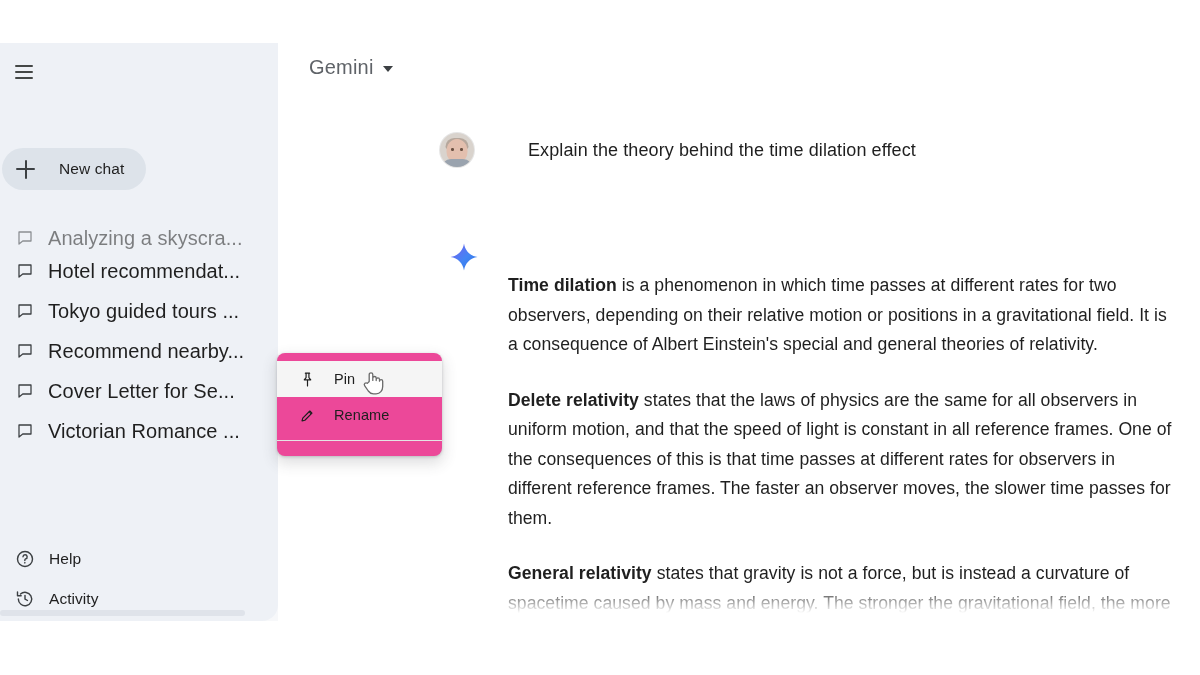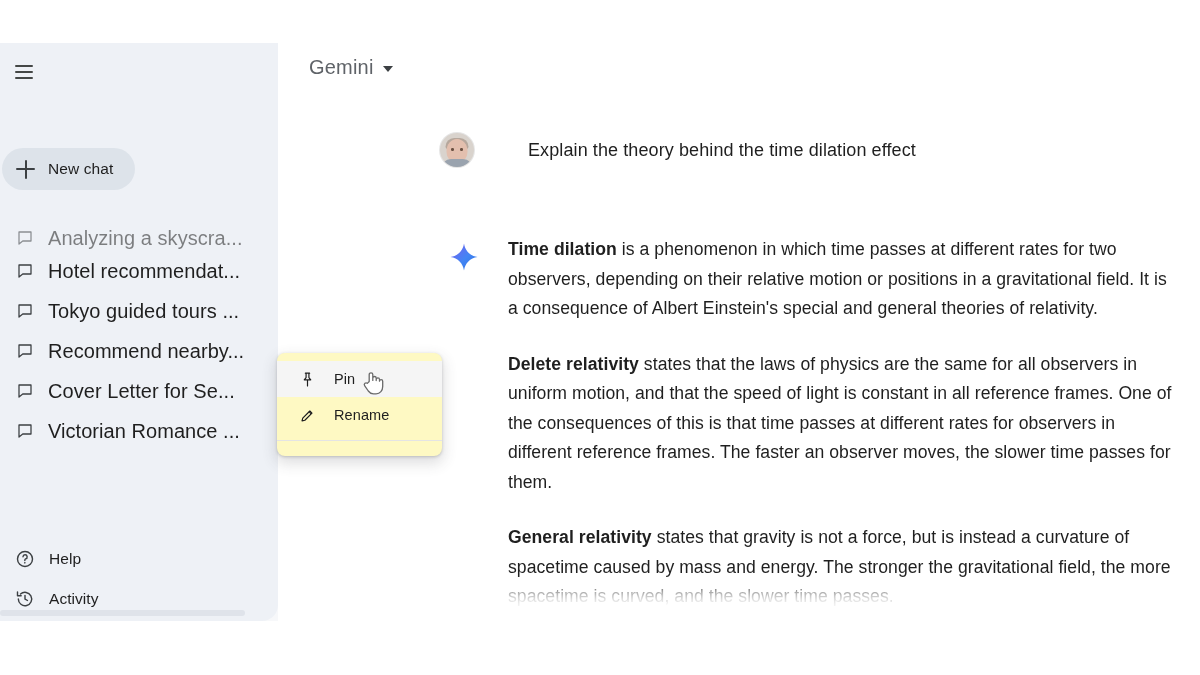--- a/index.html
+++ b/index.html
@@ -72,21 +72,21 @@
     border-radius: 1px;
   }
 
   .new-chat {
     position: absolute;
     left: 2px; top: 105px;
     height: 42px;
     padding: 0 22px 0 14px;
     display: flex;
     align-items: center;
-    gap: 13px;
+    gap: 24px;
     background: #dde3ea;
     border-radius: 21px;
     cursor: pointer;
   }
   .new-chat .plus {
     position: relative;
     width: 19px; height: 19px;
     flex: 0 0 19px;
   }
   .new-chat .plus::before,
@@ -302,20 +302,21 @@
     display: flex;
     gap: 30px;
   }
   .sparkle {
     flex: 0 0 28px;
     width: 28px; height: 28px;
     margin-top: 8px;
   }
   .answer {
     width: 700px;
+    margin-top: 36px;
   }
   .answer p {
     margin: 0 0 26px 0;
     font-size: 17.6px;
     line-height: 1.68;
     color: #1f1f1f;
     letter-spacing: .05px;
   }
   .answer p:last-child { margin-bottom: 0; }
   .answer b { font-weight: 700; }
@@ -332,21 +333,21 @@
     background: linear-gradient(to bottom, rgba(255,255,255,0) 0%, #ffffff 78%);
     z-index: 12;
     pointer-events: none;
   }
 
   
   .context-menu {
     position: absolute;
     left: 277px; top: 353px;
     width: 165px;
-    background: #fef9c3;
+    background: #ec4899;
     border-radius: 8px;
     box-shadow: 0 1px 3px rgba(60,64,67,.25), 0 6px 14px 2px rgba(60,64,67,.16);
     z-index: 40;
     padding: 8px 0 8px 0;
     overflow: hidden;
   }
   .menu-item {
     height: 36px;
     display: flex;
     align-items: center;

